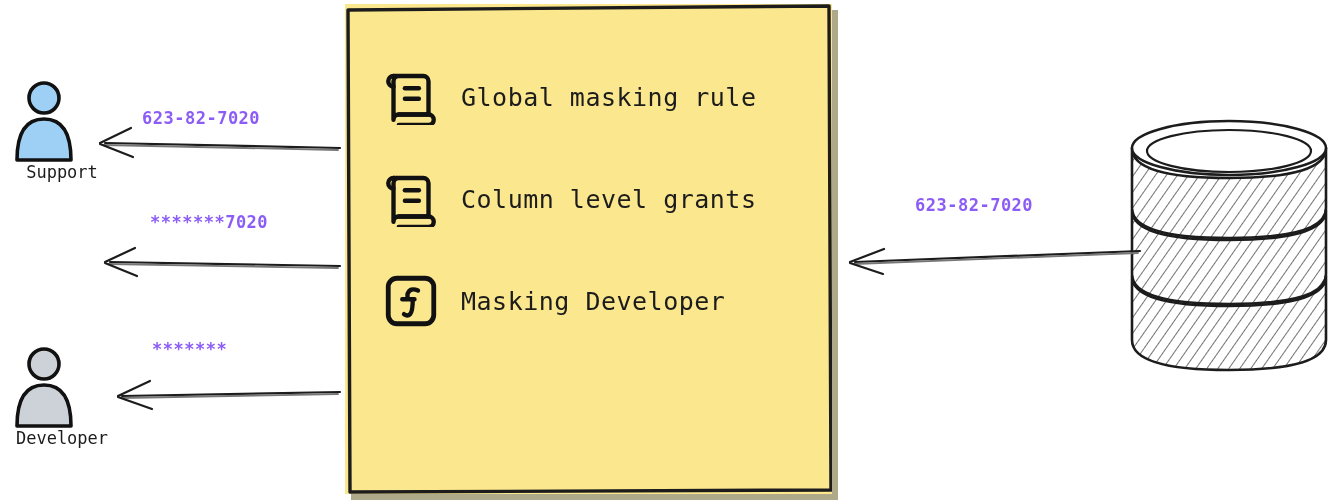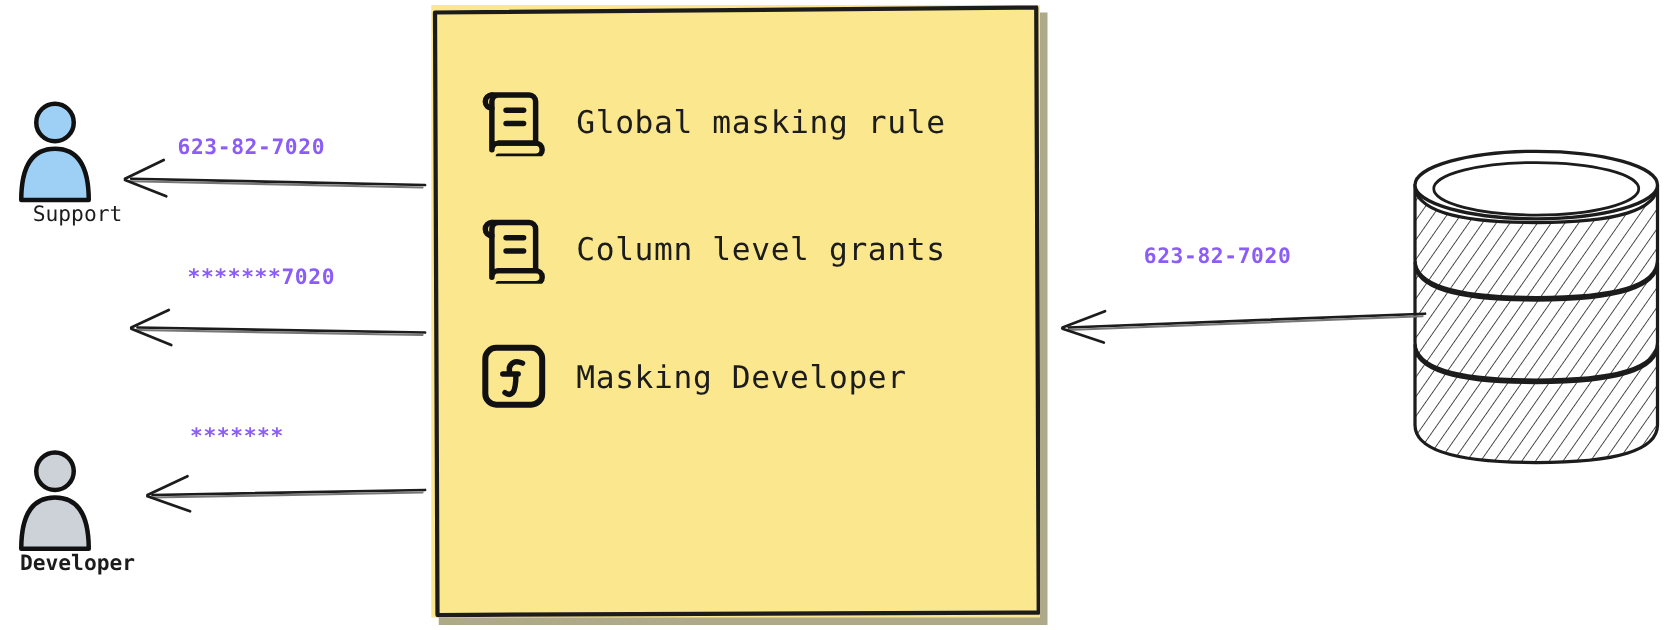--- a/index.html
+++ b/index.html
@@ -41,21 +41,21 @@
     display: block;
     font-size: 17px;
     letter-spacing: 0px;
     color: #1c1c1c;
     margin-top: -2px;
     white-space: nowrap;
     font-family: "DejaVu Sans Mono", "Liberation Mono", monospace;
   }
   #actor-analyst   { left: 2px;  top: 78px; }
   #actor-support   { left: 2px;  top: 216px; }
-  #actor-developer { left: 2px;  top: 357px; font-weight: bold; }
+  #actor-developer { left: 2px;  top: 344px; }
 
   
   .flow-label {
     position: absolute;
     font-size: 17px;
     font-weight: 700;
     letter-spacing: 0.5px;
     color: #8b5cf6;
     white-space: nowrap;
     font-family: "DejaVu Sans Mono", "Liberation Mono", monospace;

